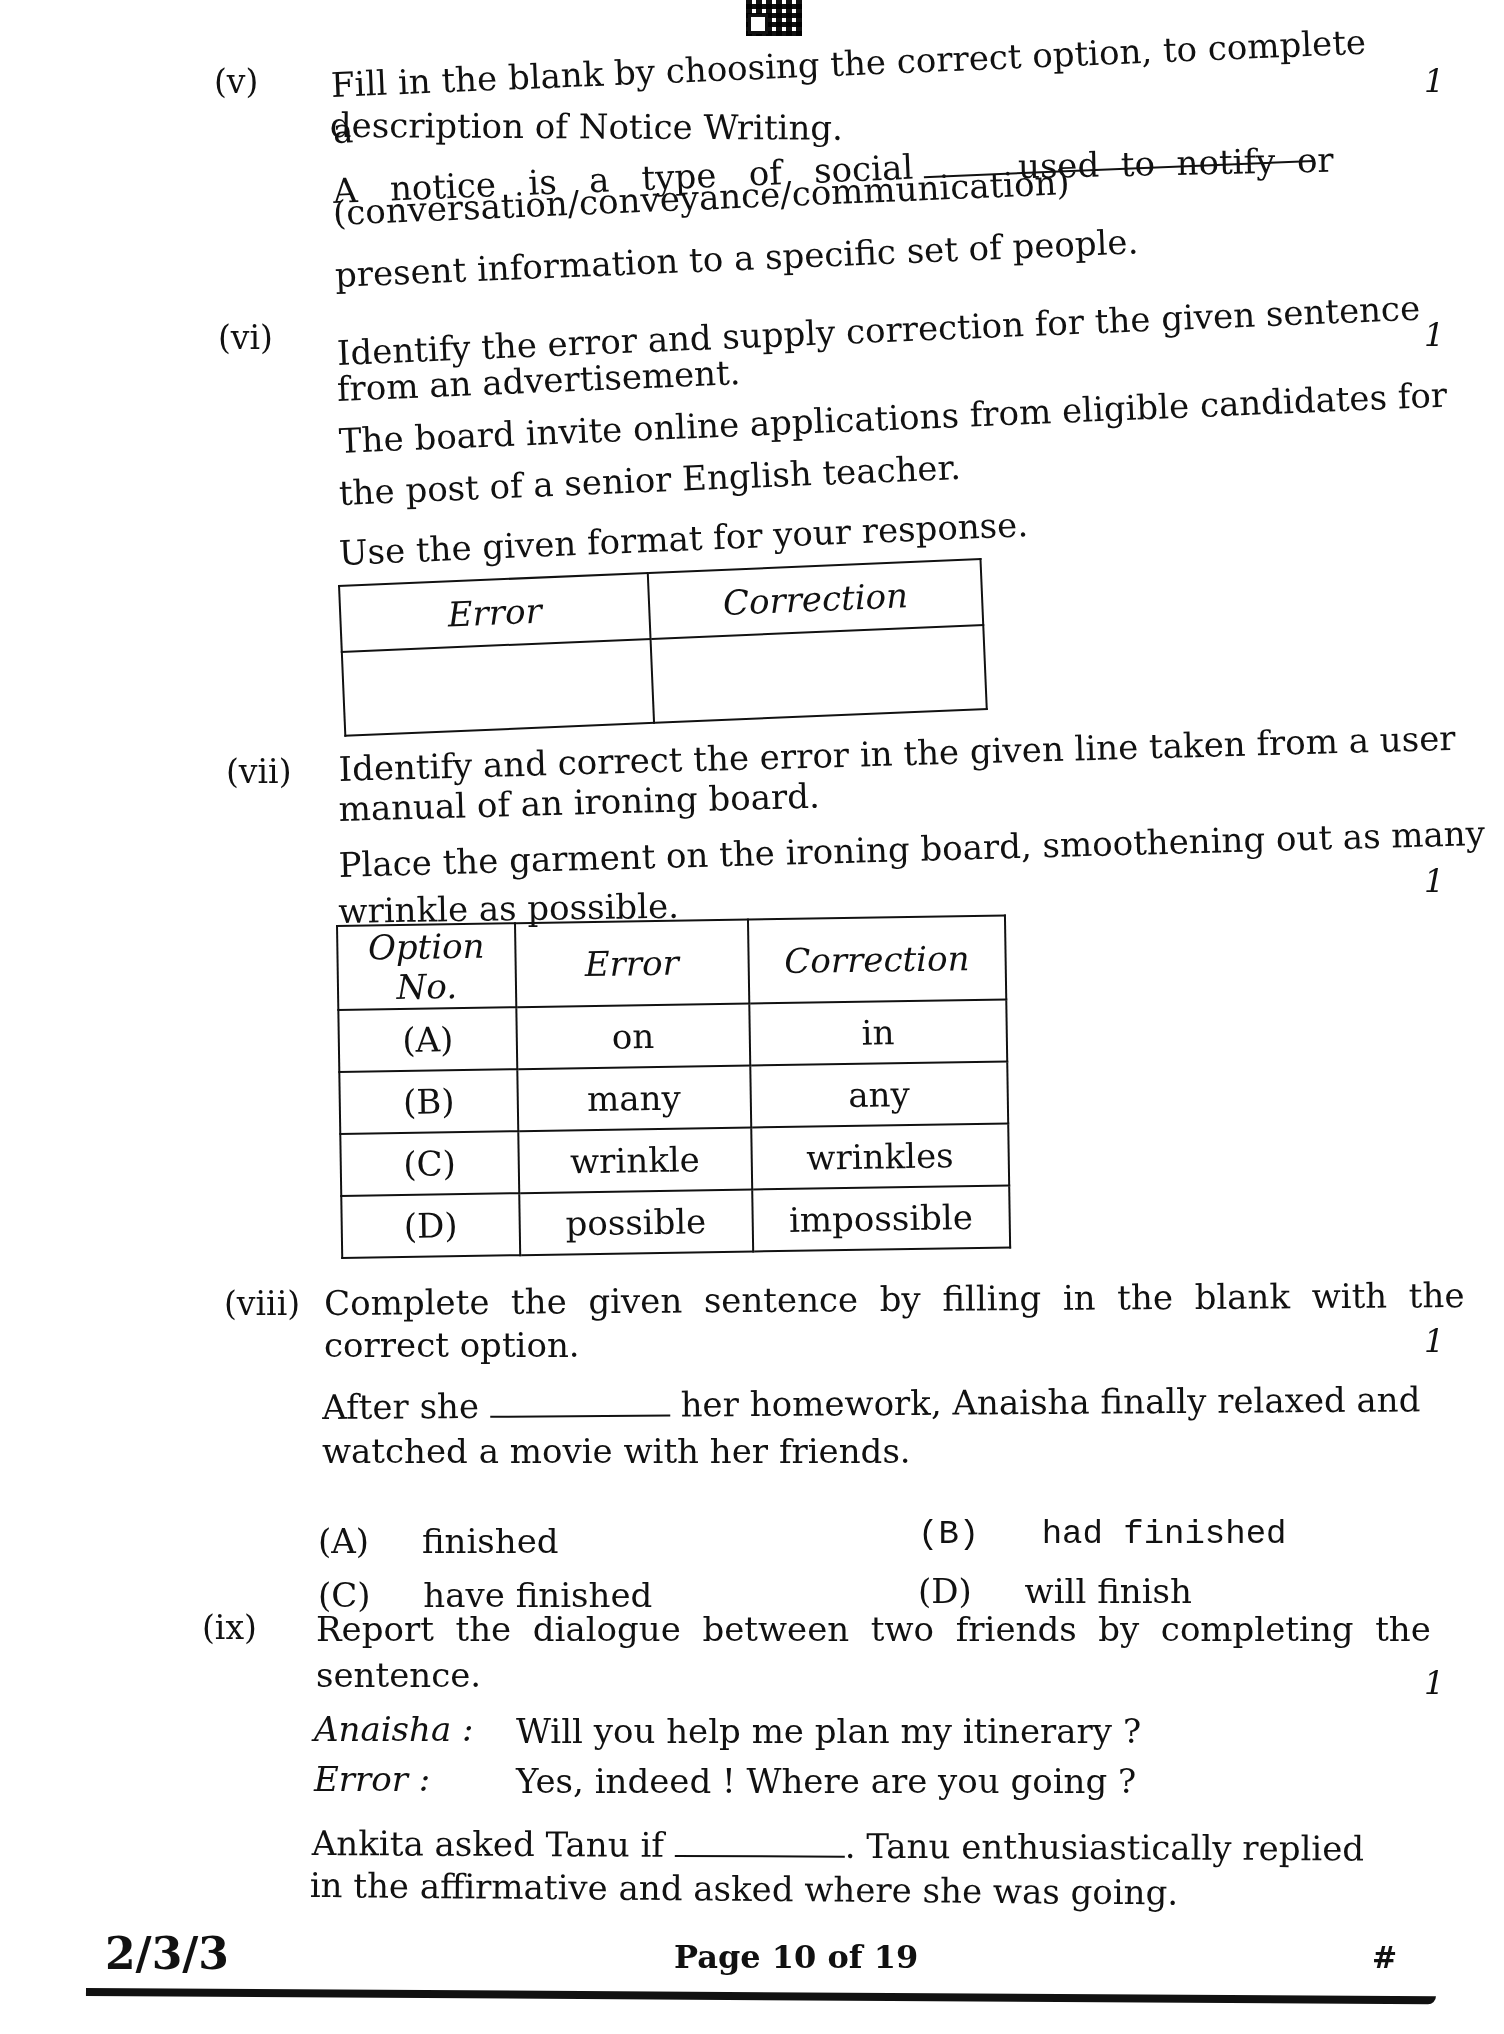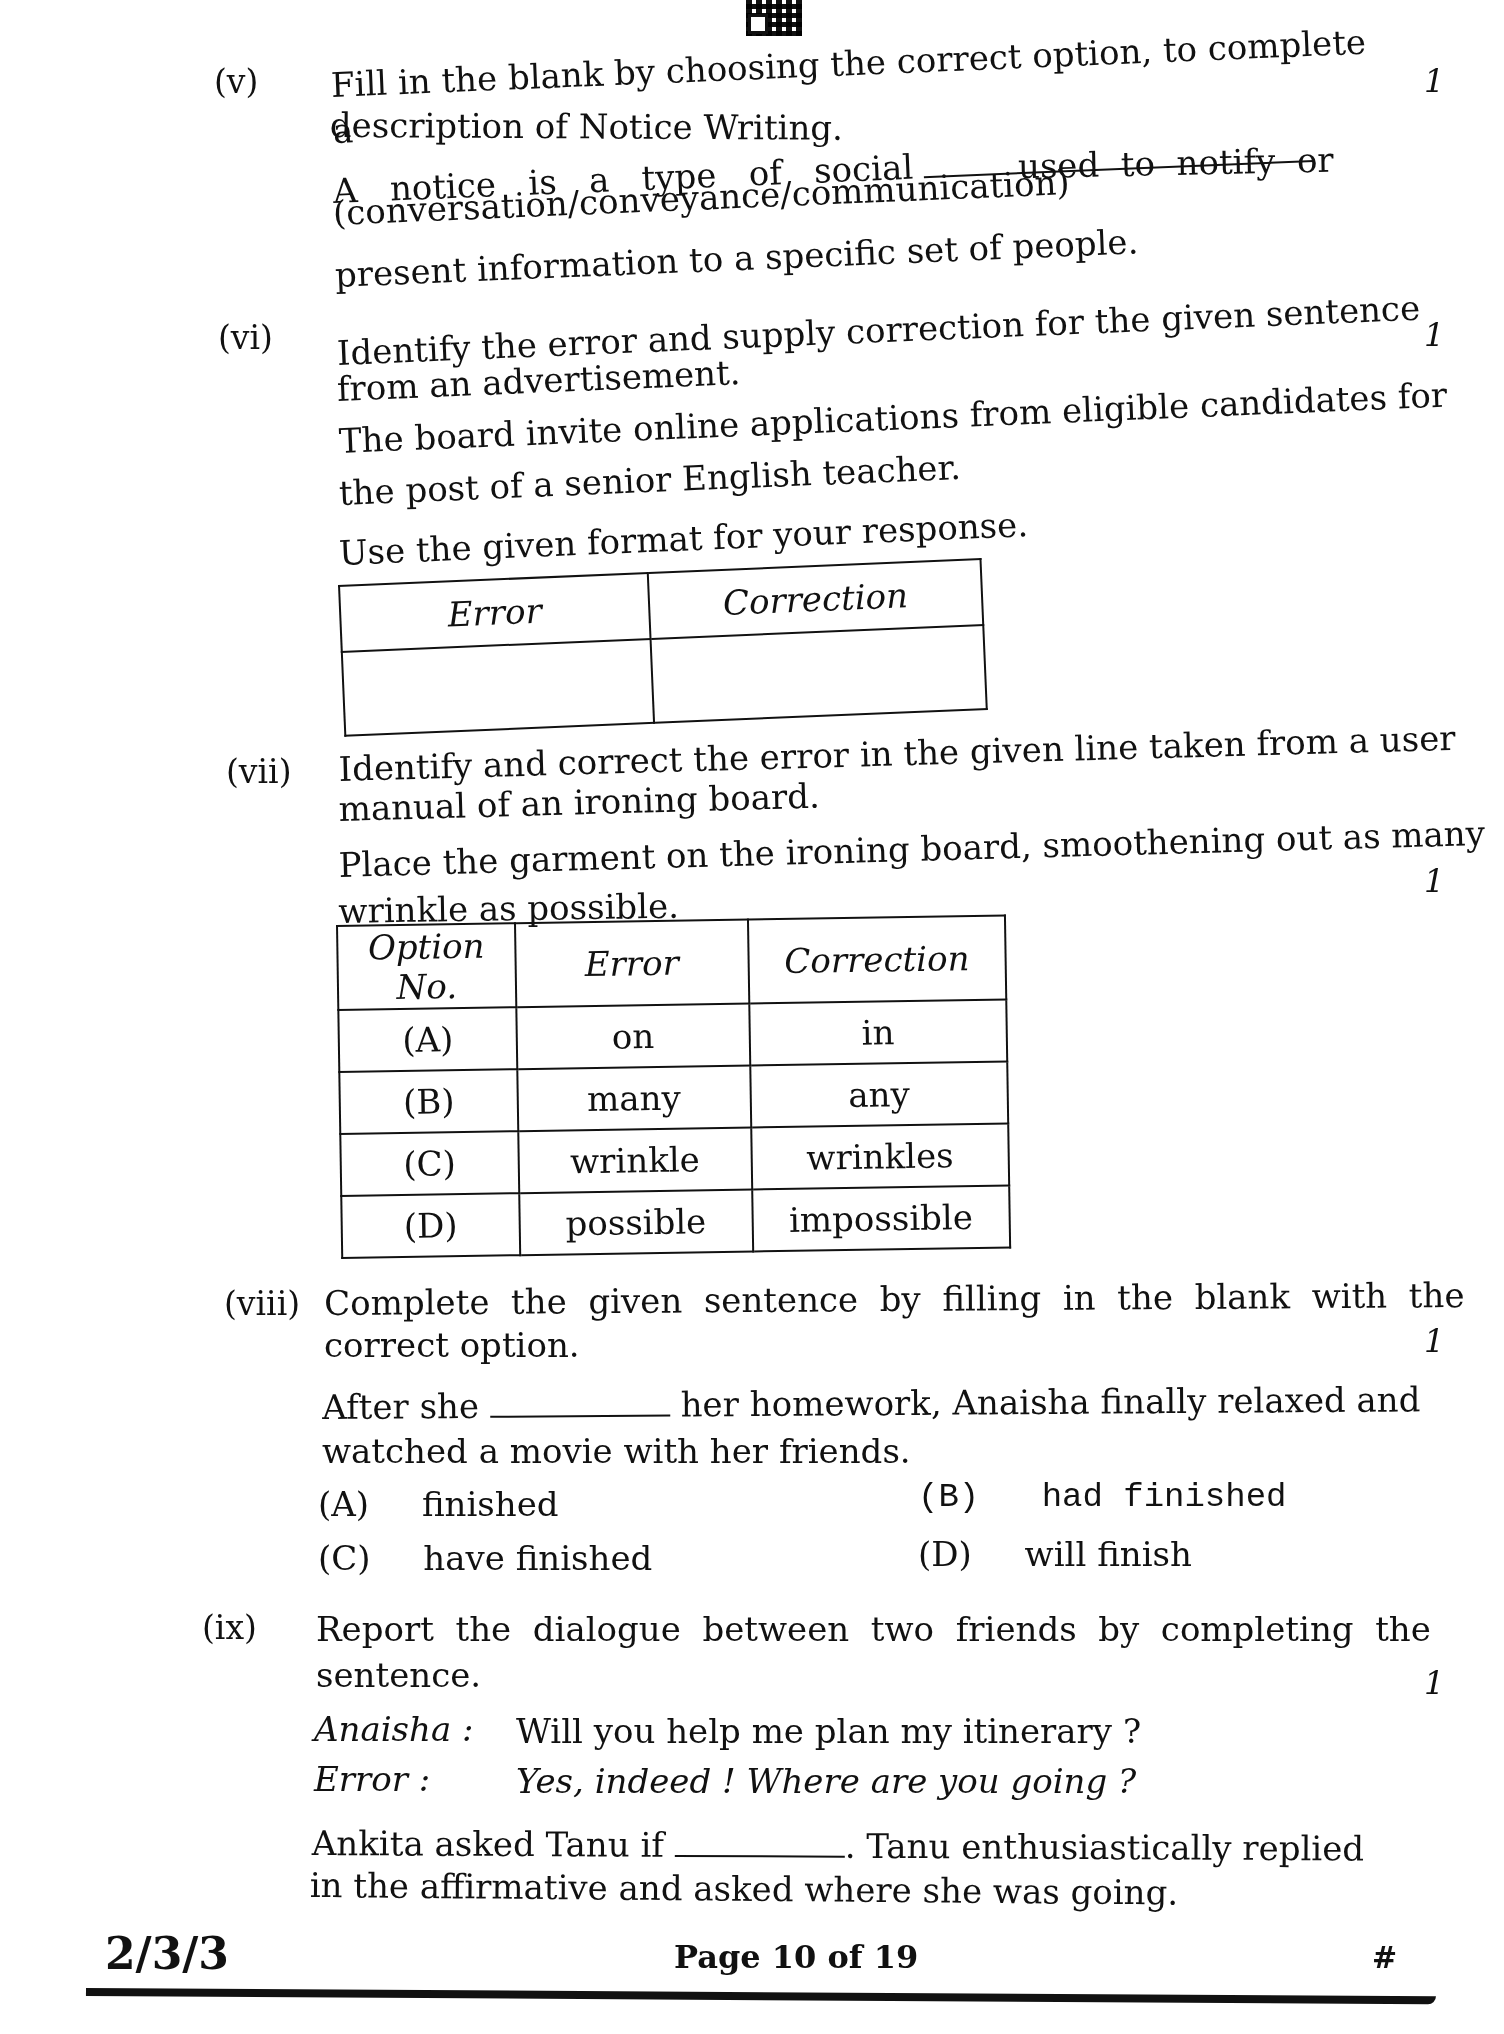--- a/index.html
+++ b/index.html
@@ -26,21 +26,21 @@
   .rot1 { transform: rotate(-2.4deg); transform-origin: left top; }
   .rot2 { transform: rotate(-1.6deg); transform-origin: left top; }
   .rot3 { transform: rotate(-0.9deg); transform-origin: left top; }
   .rot4 { transform: rotate(0.3deg); transform-origin: left top; }
   .blank-line { display: inline-block; border-bottom: 2px solid #111; vertical-align: baseline; }
   table.grid { border-collapse: collapse; font-size: 34px; }
   table.grid td, table.grid th {
     border: 2px solid #111; text-align: center; font-weight: normal;
   }
   table.grid th { font-style: italic; }
-  .opt { font-size: 34px; position: absolute; }
+  .opt { font-size: 34px; position: absolute; margin-top: 37px; }
   .footer-line {
     position: absolute; left: 86px; top: 1988px; width: 1350px; height: 8px;
     background: #111; border-radius: 0 0 20px 0; transform: rotate(0.35deg); transform-origin: left top;
   }
 </style>
 </head>
 <body>
 
 <div class="abs qr"></div>
 
@@ -145,21 +145,21 @@
 </div>
 
 <div class="abs qnum" style="left:202px; top:1608px;">(ix)</div>
 <div class="mark" style="top:1664px;">1</div>
 <div class="abs txt" style="left:316px; top:1606px; white-space:pre;text-align:center;">Report  the  dialogue  between  two  friends  by  completing  the</div>
 <div class="abs txt" style="left:316px; top:1652px;text-align:center;">sentence.</div>
 
 <div class="abs txt" style="left:314px; top:1706px; font-style:italic;">Anaisha :</div>
 <div class="abs txt" style="left:516px; top:1708px;">Will you help me plan my itinerary ?</div>
 <div class="abs txt" style="left:314px; top:1756px; font-style:italic;">Error :</div>
-<div class="abs txt" style="left:516px; top:1758px;font-style:italic;">Yes, indeed ! Where are you going ?</div>
+<div class="abs txt" style="left:516px; top:1758px;">Yes, indeed ! Where are you going ?</div>
 
 <div class="abs txt" style="left:312px; top:1820px; white-space:nowrap; transform:rotate(0.3deg); transform-origin:left top;">
   <span>Ankita asked Tanu if</span>
   <span class="blank-line" style="width:170px;"></span><span>. Tanu enthusiastically replied</span>
 </div>
 <div class="abs txt" style="left:310px; top:1862px; transform:rotate(0.5deg); transform-origin:left top;">in the affirmative and asked where she was going.</div>
 
 <div class="abs" style="left:105px; top:1928px; font-size:44px; font-weight:bold;">2/3/3</div>
 <div class="abs" style="left:674px; top:1938px; font-size:32px; font-weight:bold;">Page 10 of 19</div>
 <div class="abs" style="left:1372px; top:1940px; font-size:30px; font-weight:bold;">#</div>

